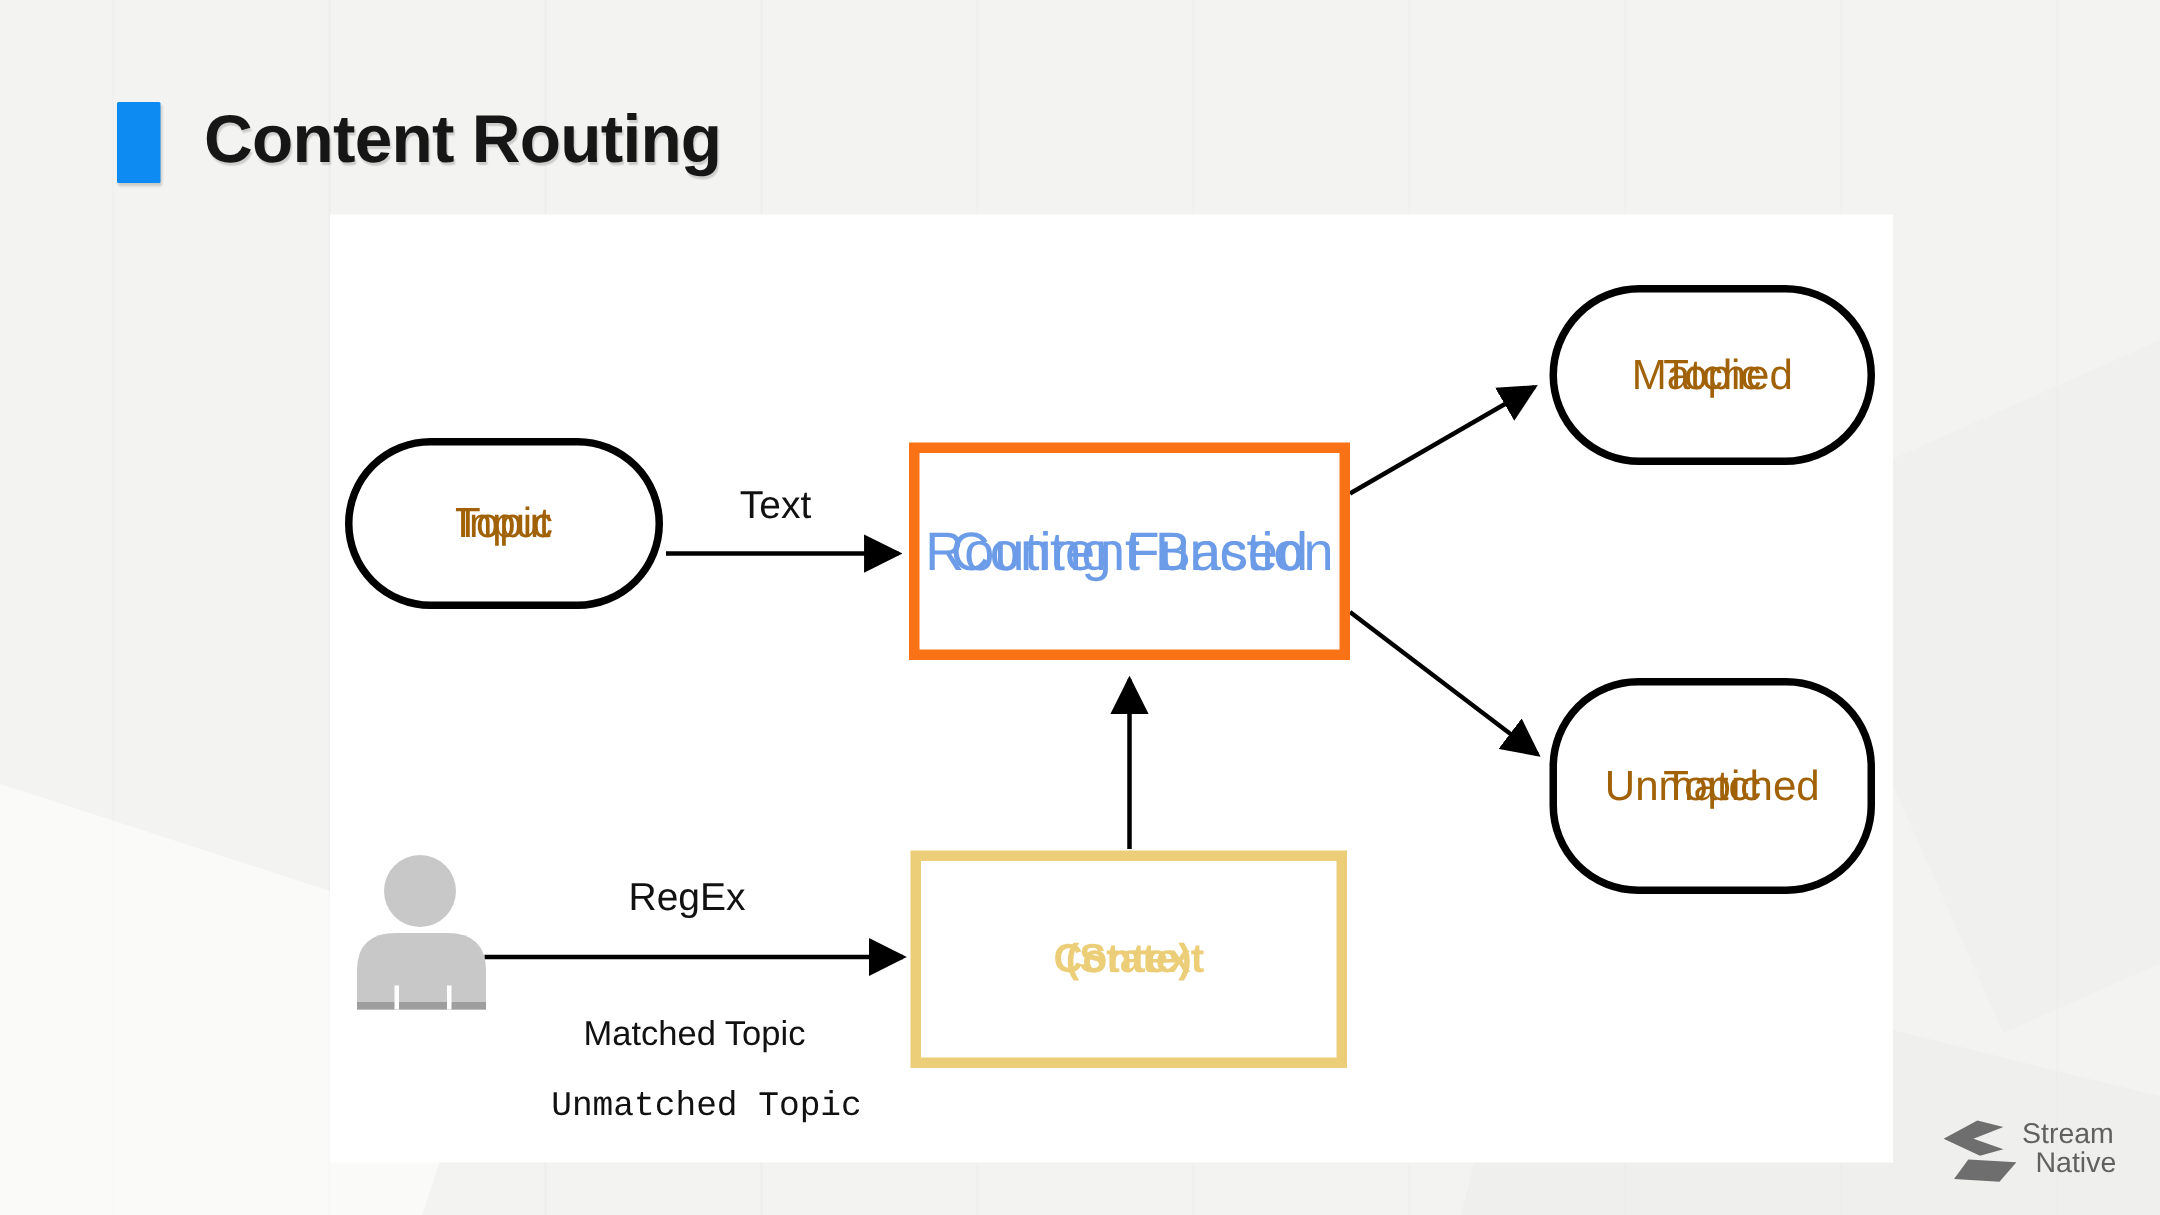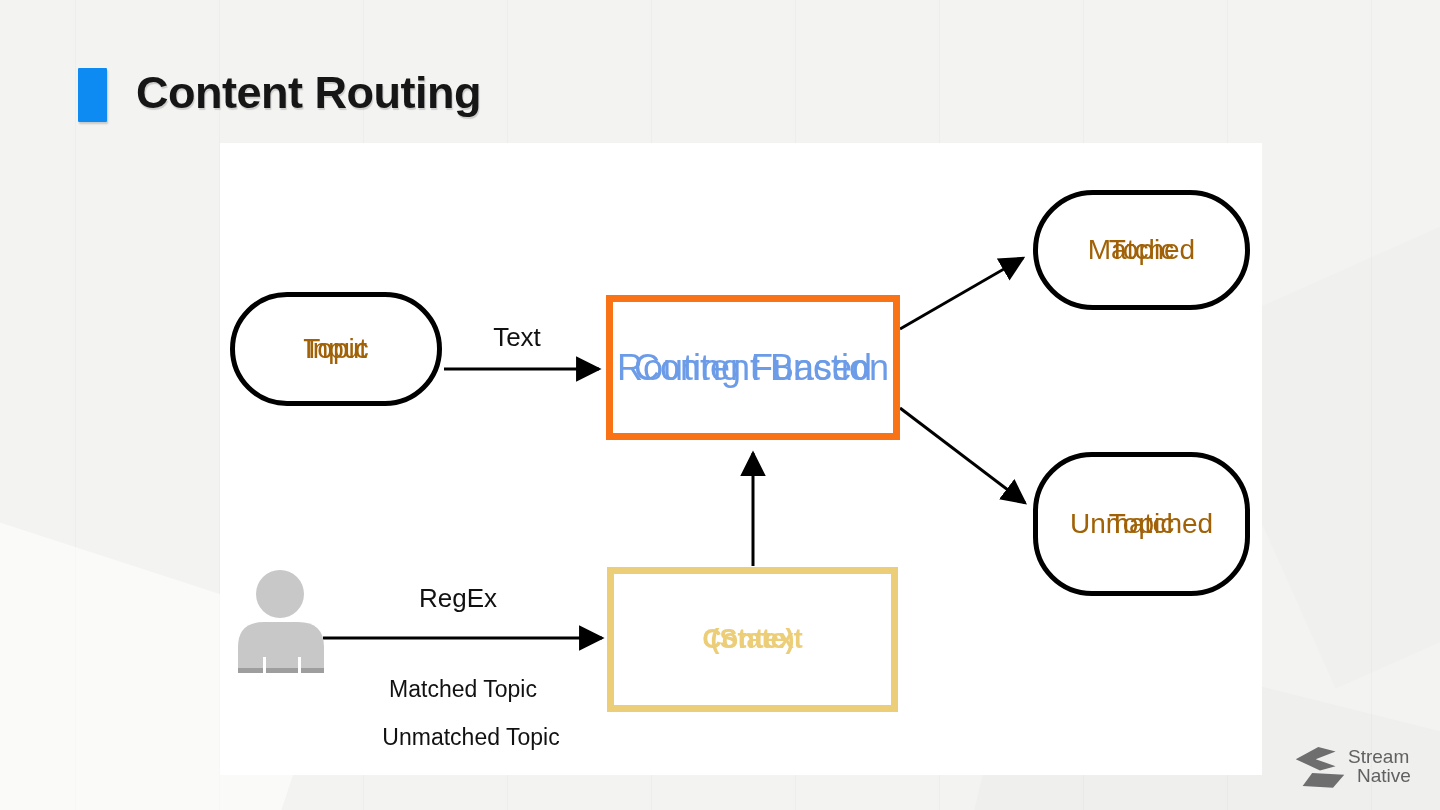--- a/index.html
+++ b/index.html
@@ -67,21 +67,21 @@
     border: 7px solid #ecce79; color: #ecce79; font-weight: bold; font-size: 27px;
   }
 
   .edge-label {
     transform: translate(-50%, -50%);
     font-size: 23px; color: #111111; white-space: nowrap; background: transparent;
   }
   .lbl-text      { left: 297px; top: 194px; font-size: 26px; }
   .lbl-regex     { left: 238px; top: 455px; font-size: 26px; }
   .lbl-matched   { left: 243px; top: 546px; }
-  .lbl-unmatched { left: 251px; top: 594px; }
+  .lbl-unmatched { left: 251px; top: 594px; font-family: Liberation Mono, monospace; }
 
   .arrows { left: 0; top: 0; width: 1042px; height: 632px; }
   .person { left: 16px; top: 426px; width: 90px; height: 107px; }
 
   
   .logo { position: absolute; left: 1294px; top: 741px; display: flex; align-items: center; }
   .logo-glyph { width: 52px; height: 52px; }
   .logo-text {
     margin-left: 2px; font-size: 19px; font-weight: normal; color: #616161;
     line-height: 0.98; letter-spacing: 0px;

